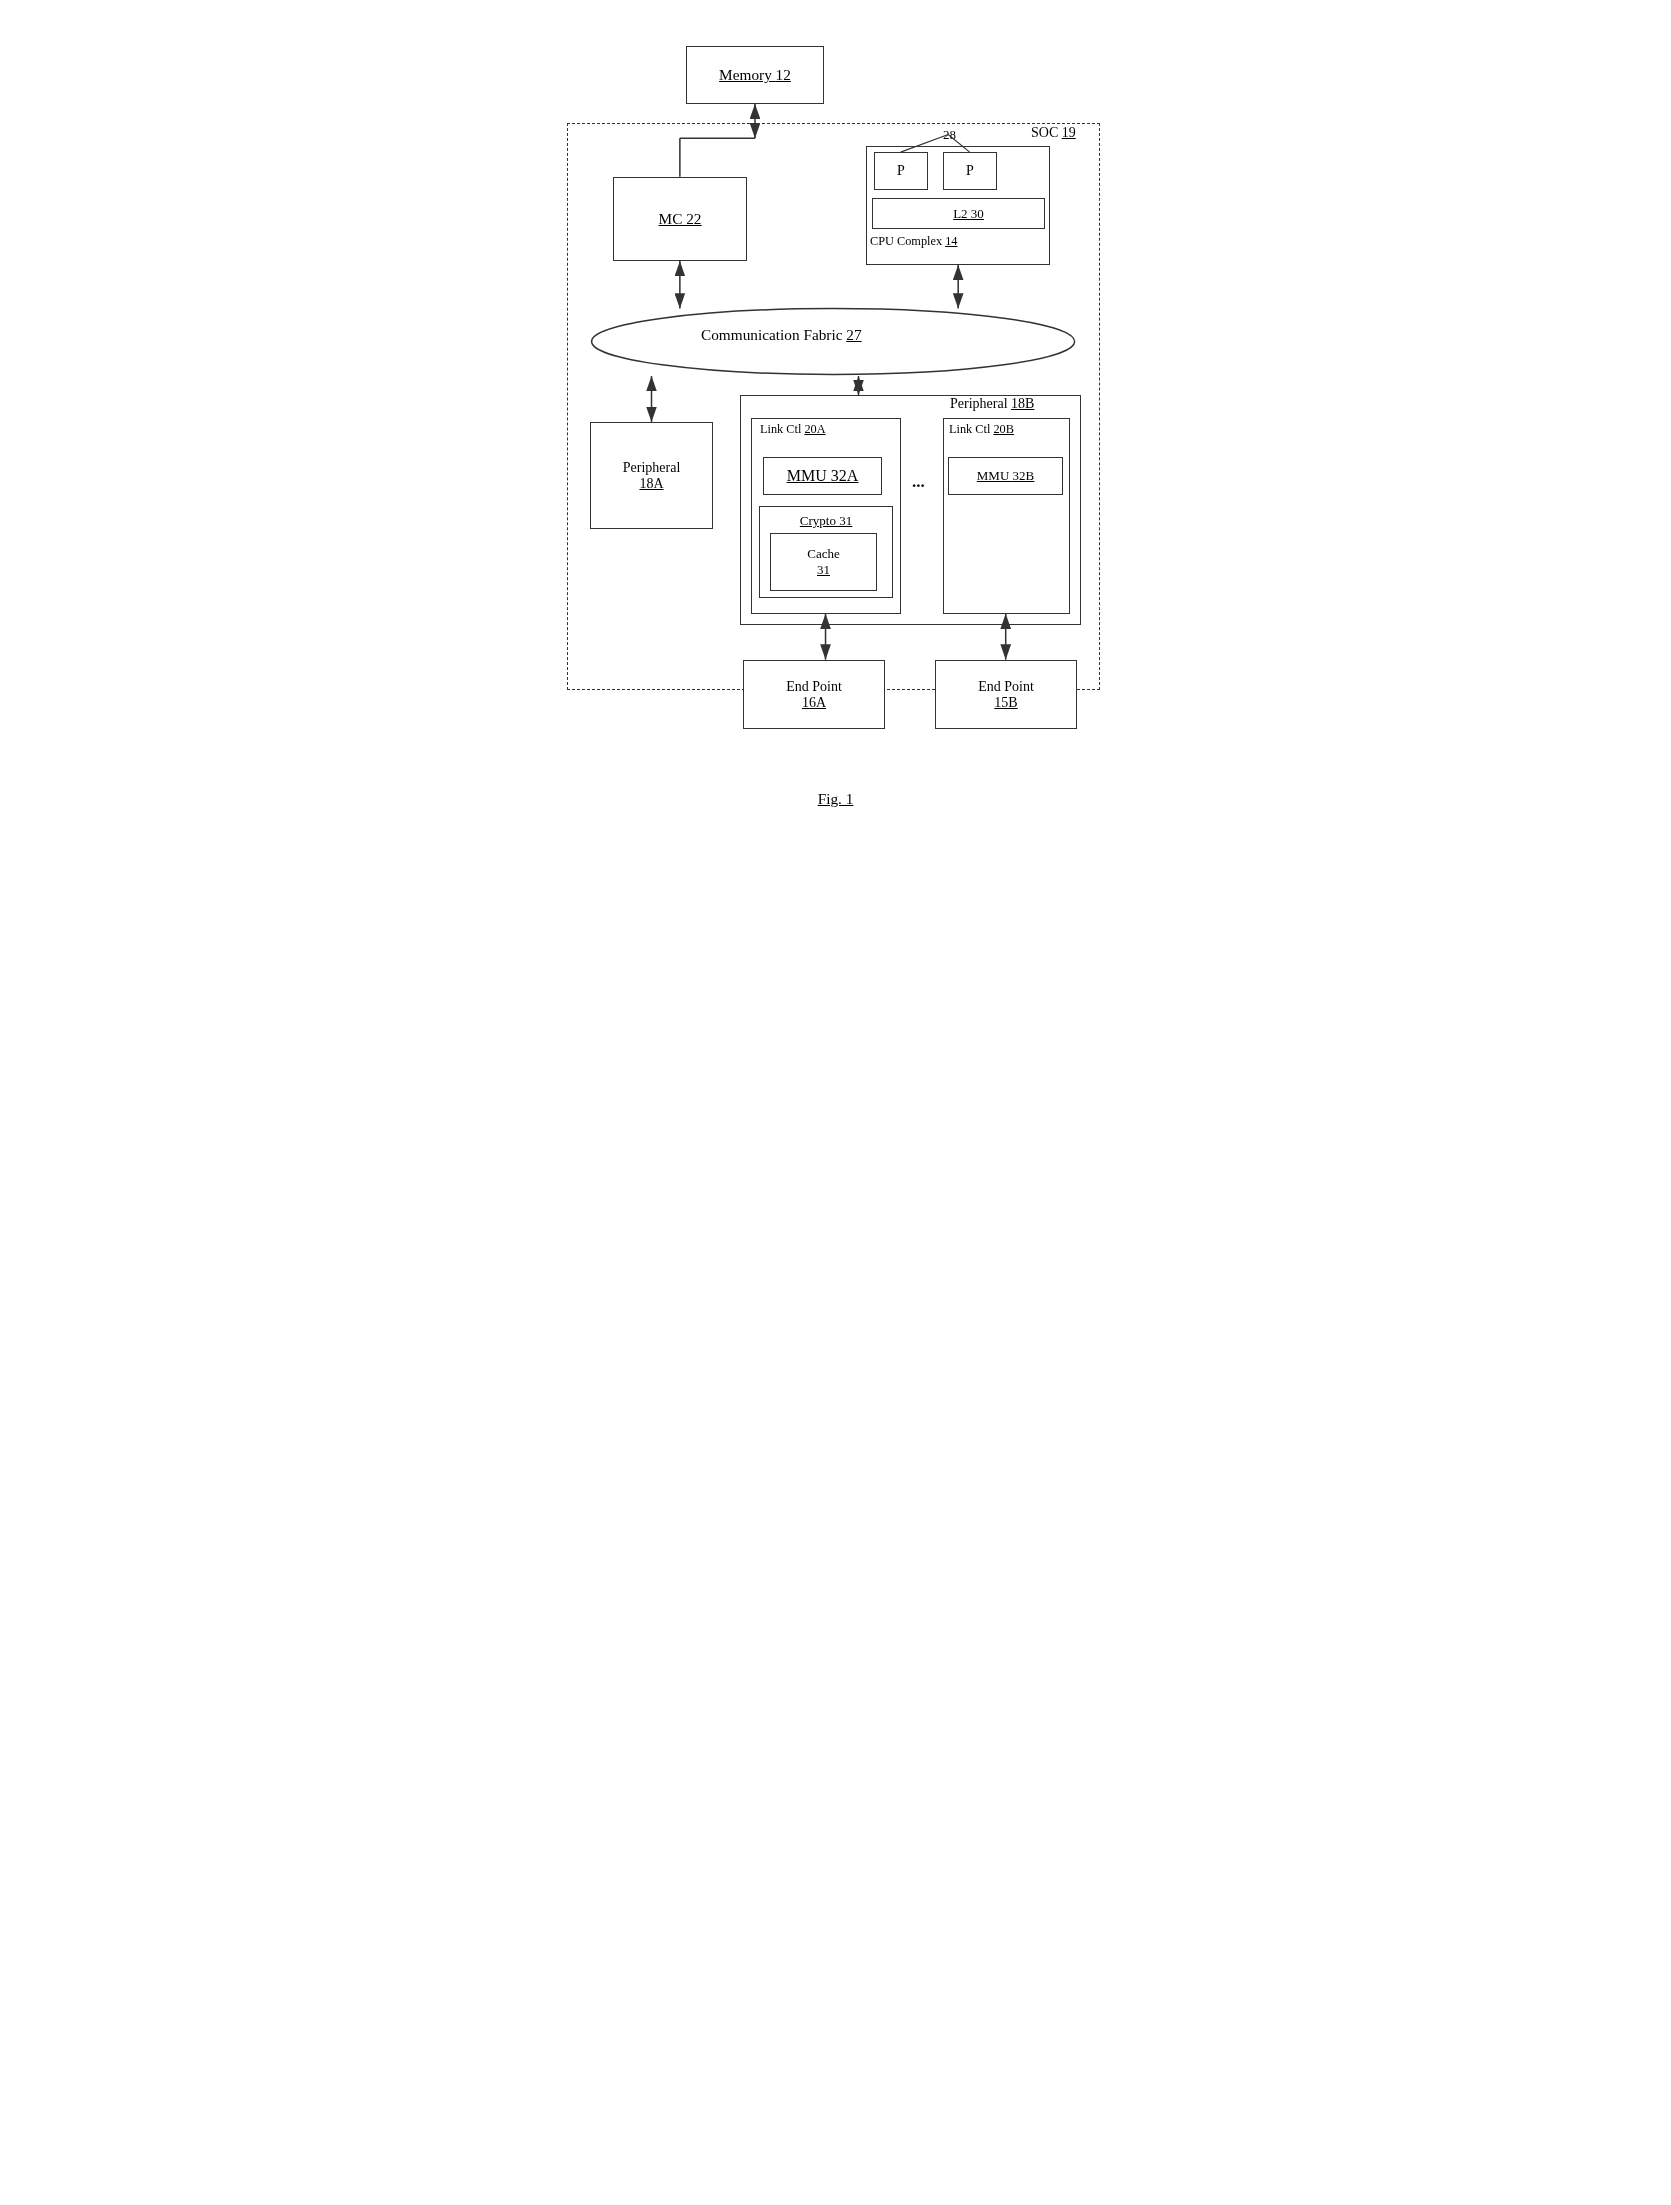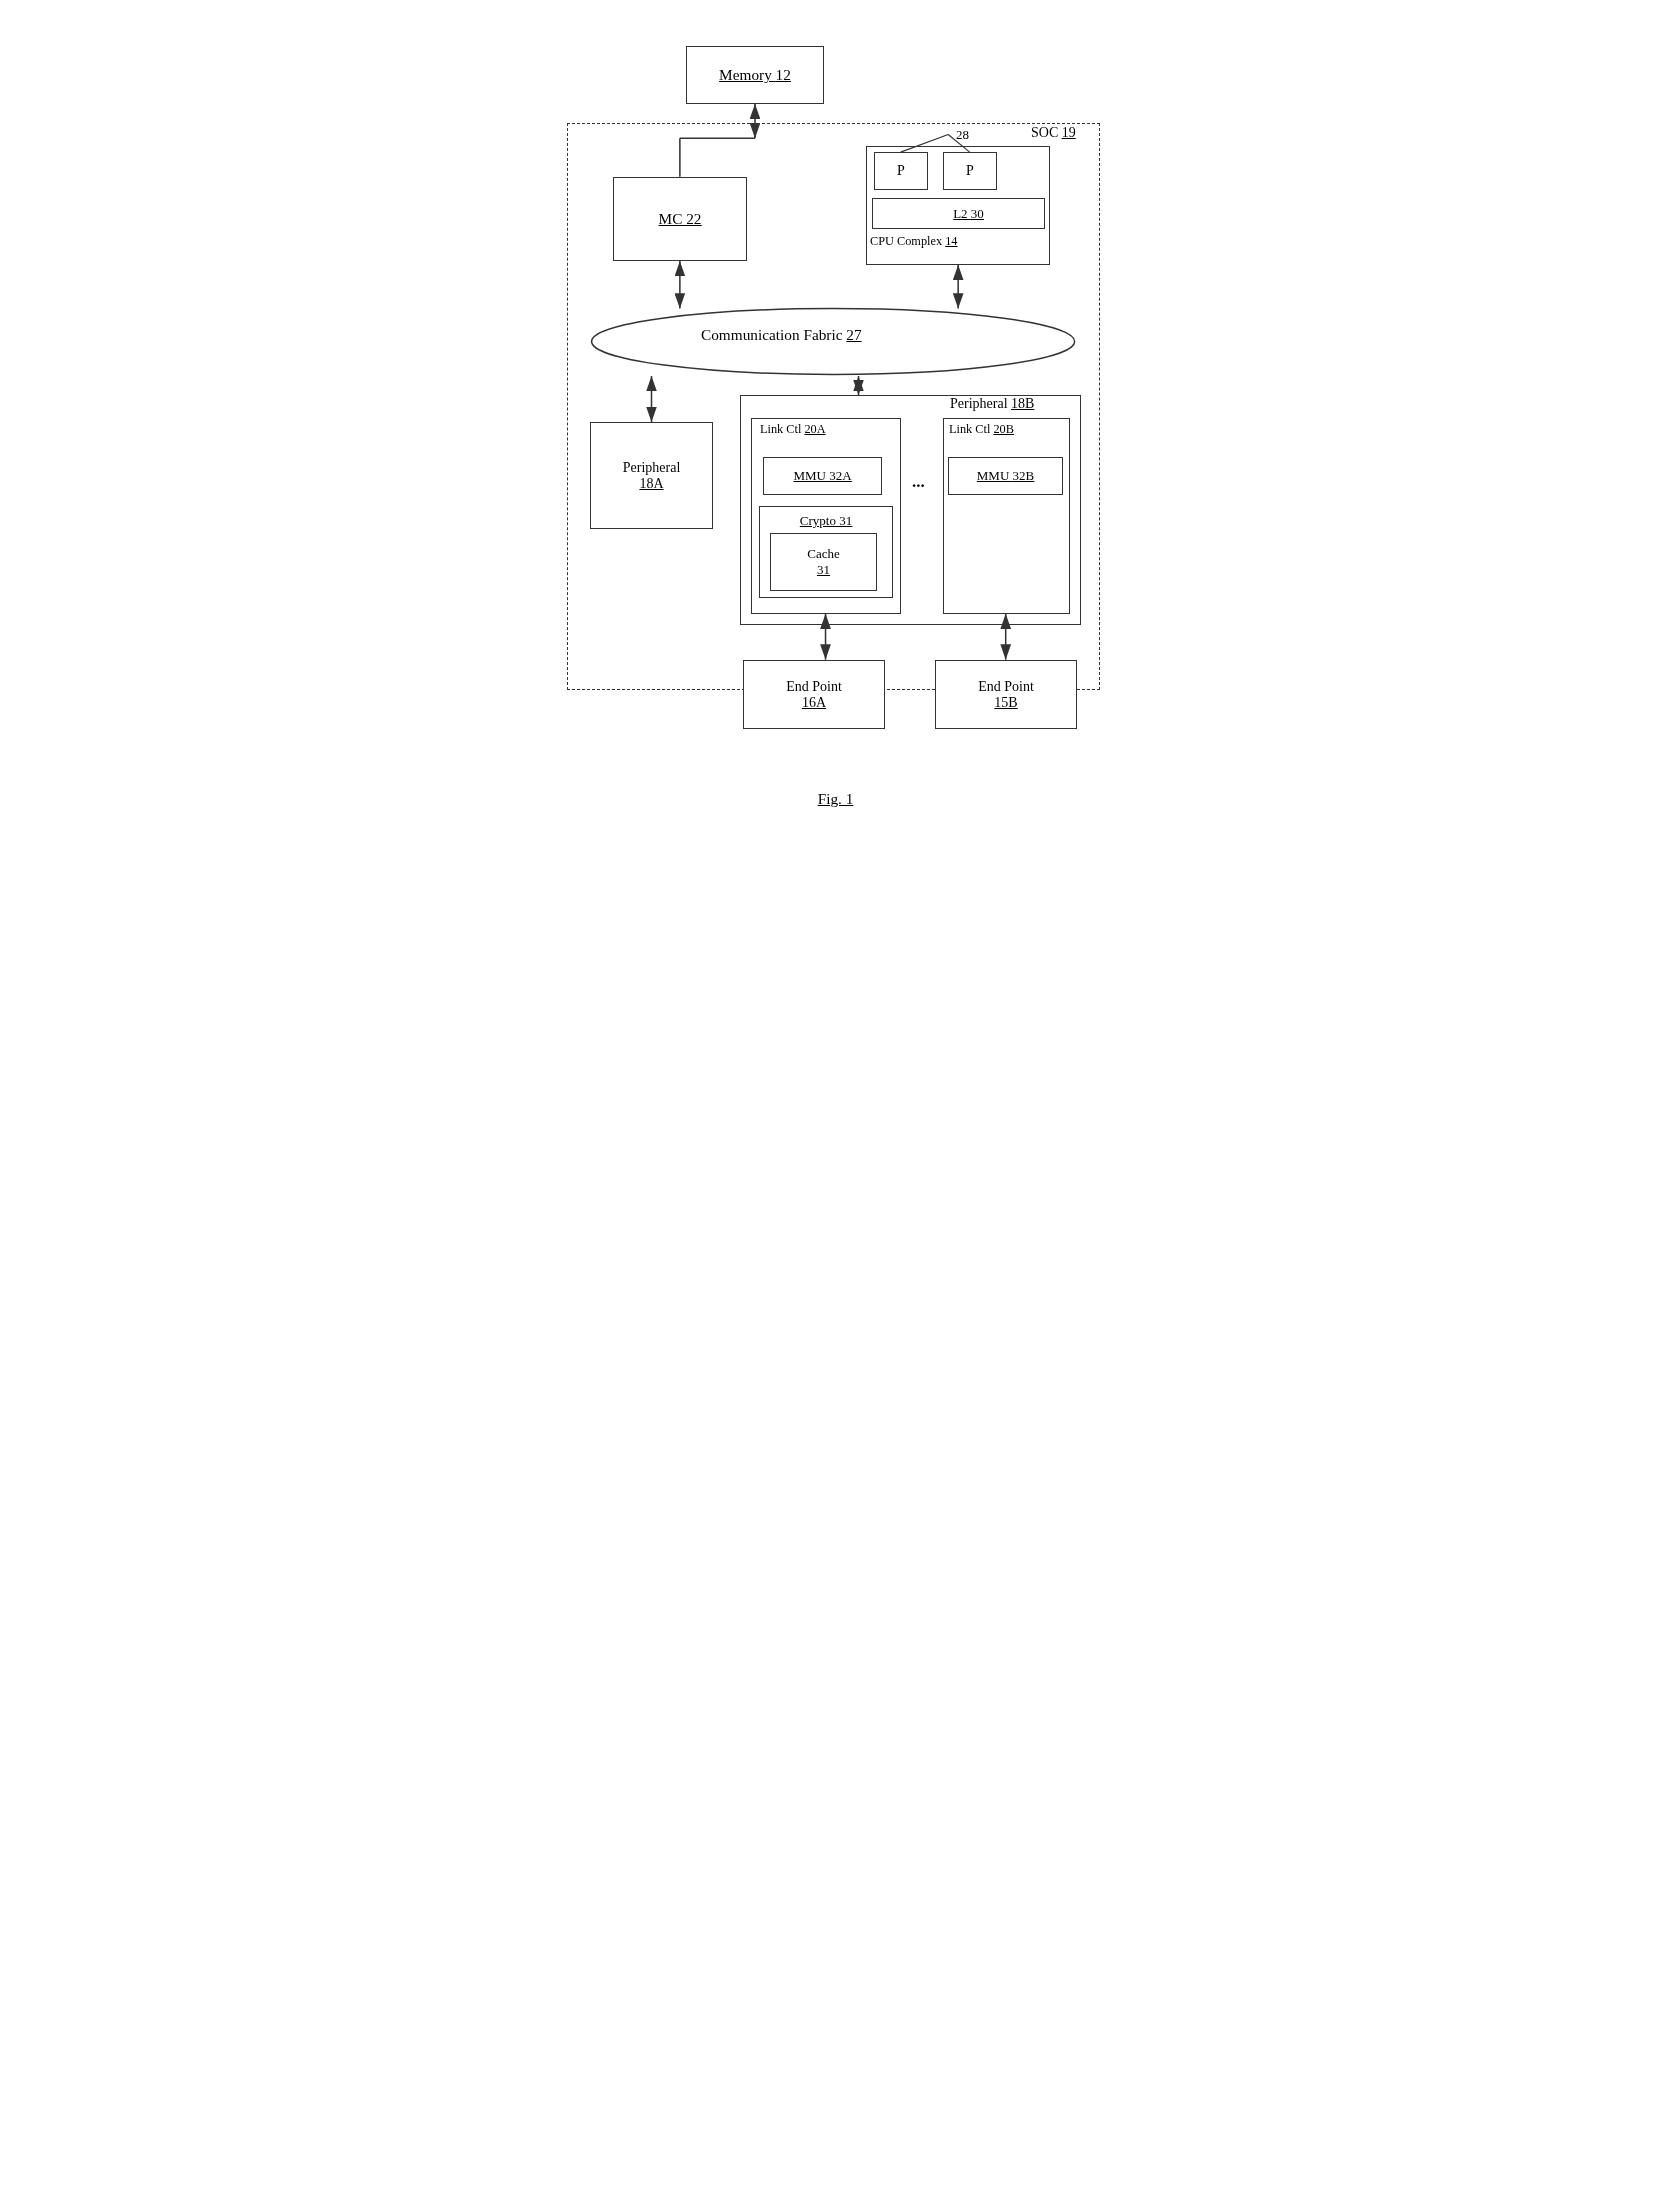--- a/index.html
+++ b/index.html
@@ -131,21 +131,20 @@
       background: #fff;
     }
     .l2-box span { text-decoration: underline; margin-left: 20px; }
 
     
     .label-28 {
       position: absolute;
       top: 96px;
       left: 376px;
       font-size: 13px;
-      margin-left: 13px;
     }
 
     
     .comm-fabric {
       position: absolute;
       top: 276px;
       left: 23px;
       width: 487px;
       height: 69px;
     }
@@ -210,21 +209,21 @@
     .mmu-32a {
       position: absolute;
       top: 426px;
       left: 196px;
       width: 119px;
       height: 38px;
       border: 1.5px solid #333;
       display: flex;
       align-items: center;
       justify-content: center;
-      font-size: 13px;
+      font-size: 16px;
       background: #fff;
     }
     .mmu-32a span { text-decoration: underline; }
 
     
     .crypto-24 {
       position: absolute;
       top: 475px;
       left: 192px;
       width: 134px;

